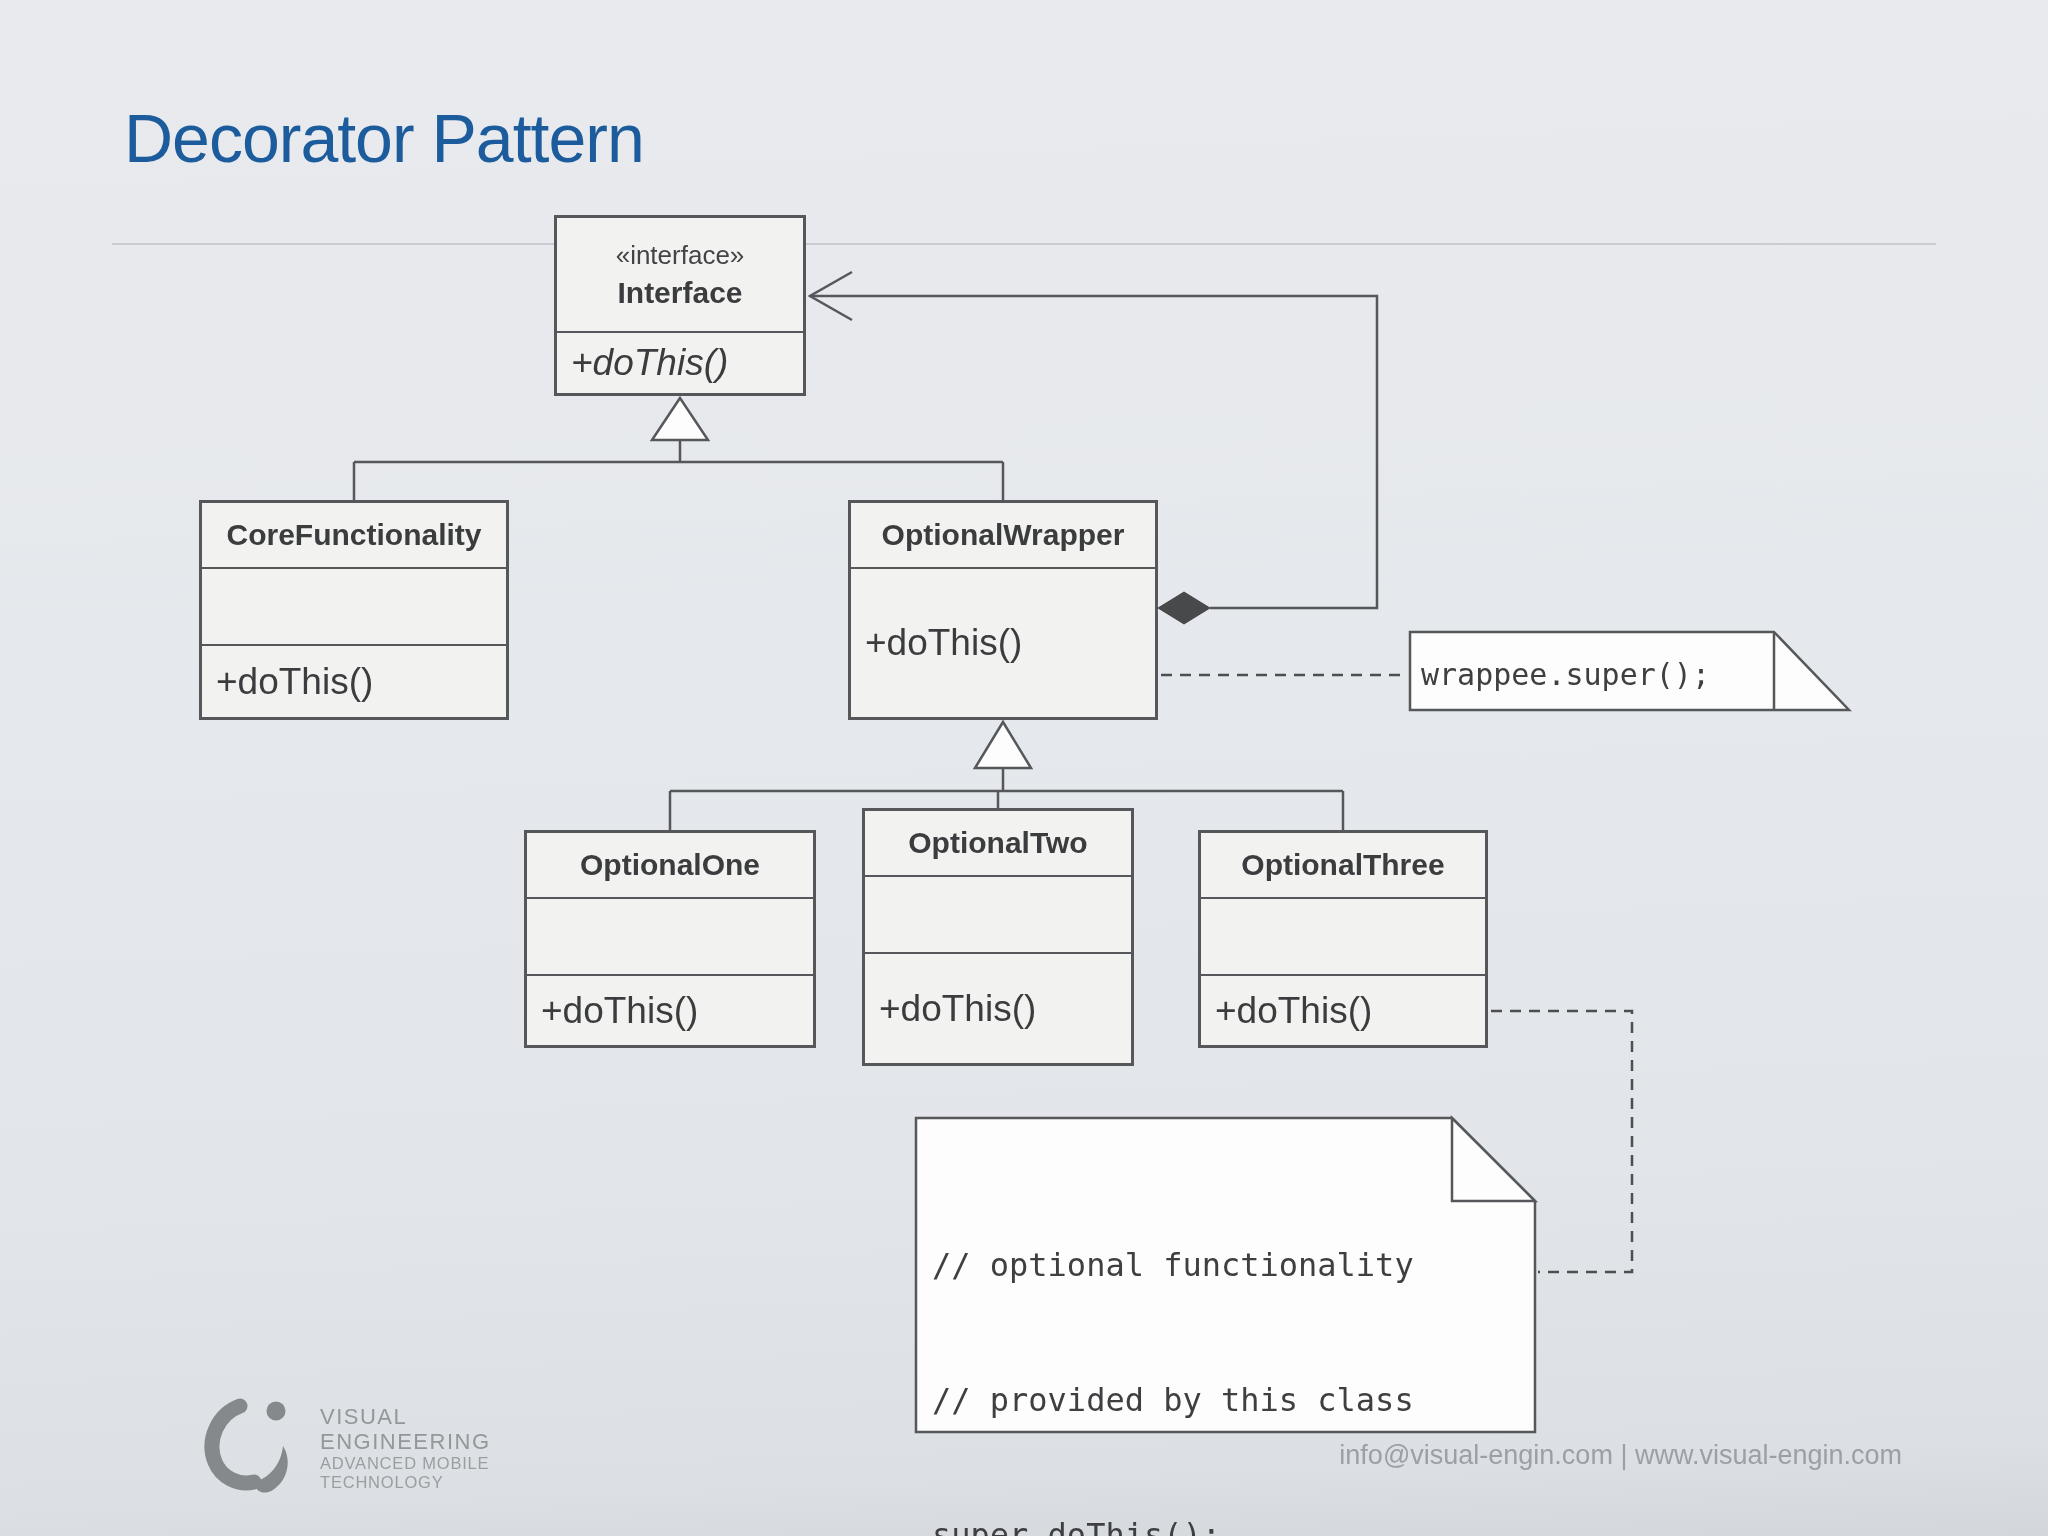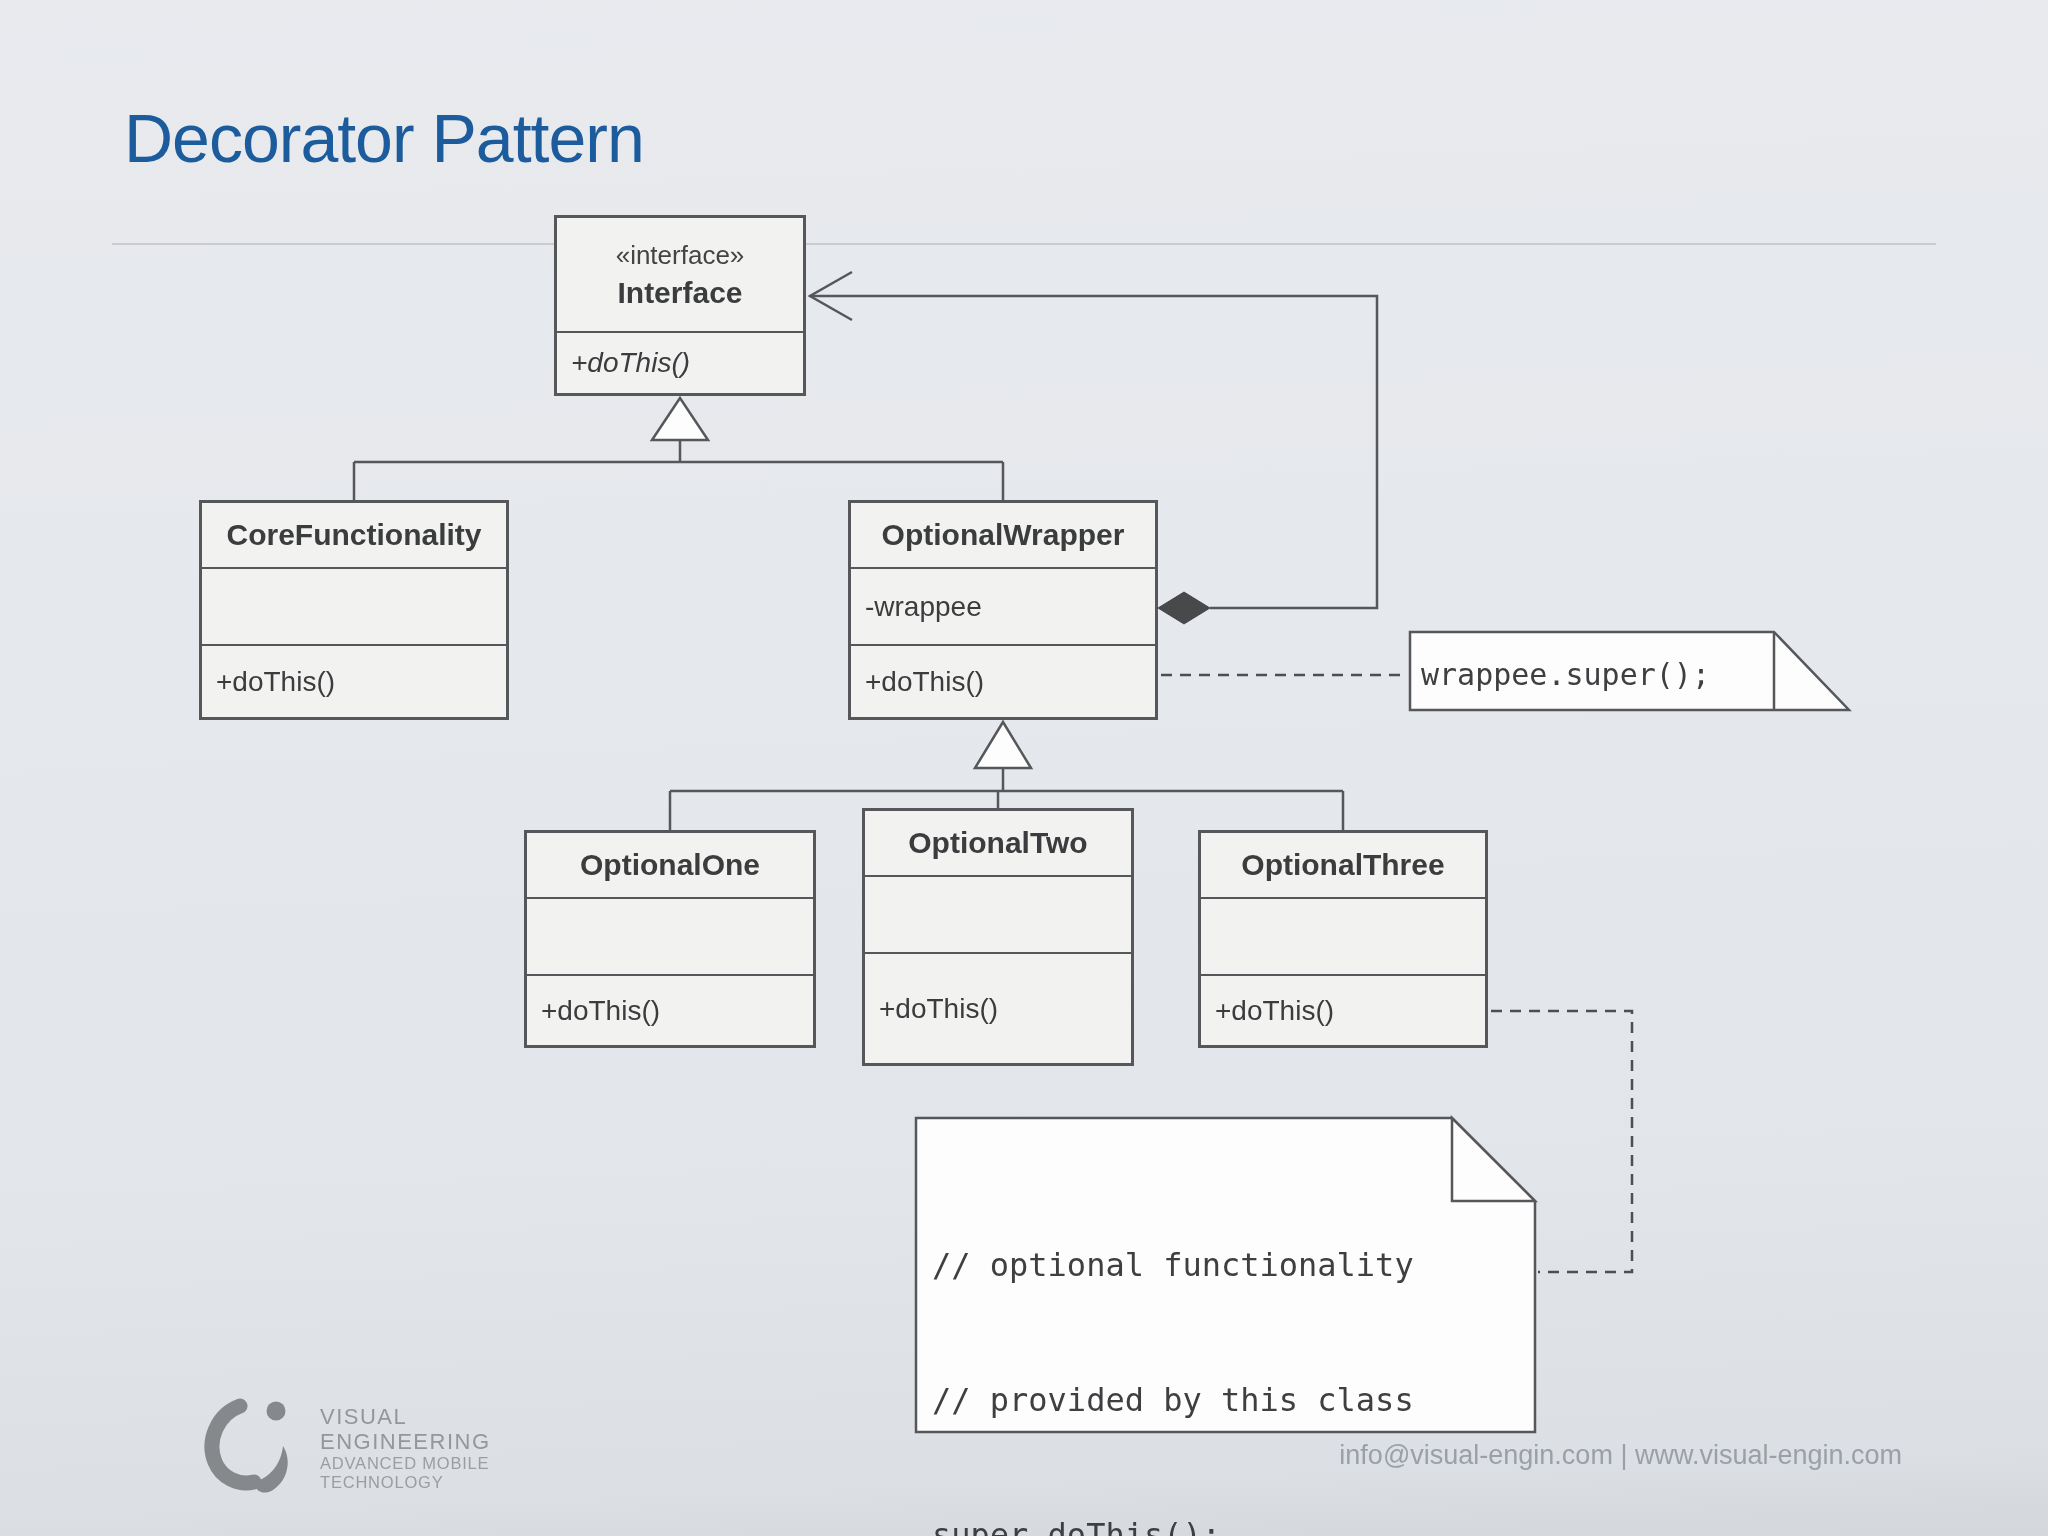--- a/index.html
+++ b/index.html
@@ -27,21 +27,21 @@
     display:flex;flex-direction:column;
     color:#3b3c3e;
   }
   .uml-head{
     display:flex;flex-direction:column;align-items:center;justify-content:center;
     font-weight:bold;font-size:30px;flex:0 0 auto;
   }
   .uml-row{
     box-sizing:border-box;border-top:2px solid #55575a;
     display:flex;align-items:center;
-    padding-left:14px;font-size:28px;flex:0 0 auto;
+    padding-left:14px;font-size:37px;flex:0 0 auto;
   }
   .stereo{font-weight:400;font-size:26px;color:#434446;margin-bottom:5px;}
   .it{font-style:italic;}
   
   .note-text{
     position:absolute;
     font-family:"DejaVu Sans Mono","Liberation Mono",monospace;
     color:#3e3f41;white-space:pre;
   }
   .wrappee-note-text{left:1421px;top:657px;font-size:30px;}
@@ -113,21 +113,20 @@
   </div>
 
   <div class="uml-class" style="left:199px;top:500px;width:310px;height:220px;">
     <div class="uml-head" style="height:64px;">CoreFunctionality</div>
     <div class="uml-row" style="height:77px;"></div>
     <div class="uml-row" style="flex:1;">+doThis()</div>
   </div>
 
   <div class="uml-class" style="left:848px;top:500px;width:310px;height:220px;">
     <div class="uml-head" style="height:64px;">OptionalWrapper</div>
-    <div class="uml-row" style="height:77px;">-wrappee</div>
     <div class="uml-row" style="flex:1;">+doThis()</div>
   </div>
 
   <div class="uml-class" style="left:524px;top:830px;width:292px;height:218px;">
     <div class="uml-head" style="height:64px;border-radius:14px;">OptionalOne</div>
     <div class="uml-row" style="height:77px;"></div>
     <div class="uml-row" style="flex:1;">+doThis()</div>
   </div>
 
   <div class="uml-class" style="left:862px;top:808px;width:272px;height:258px;">

